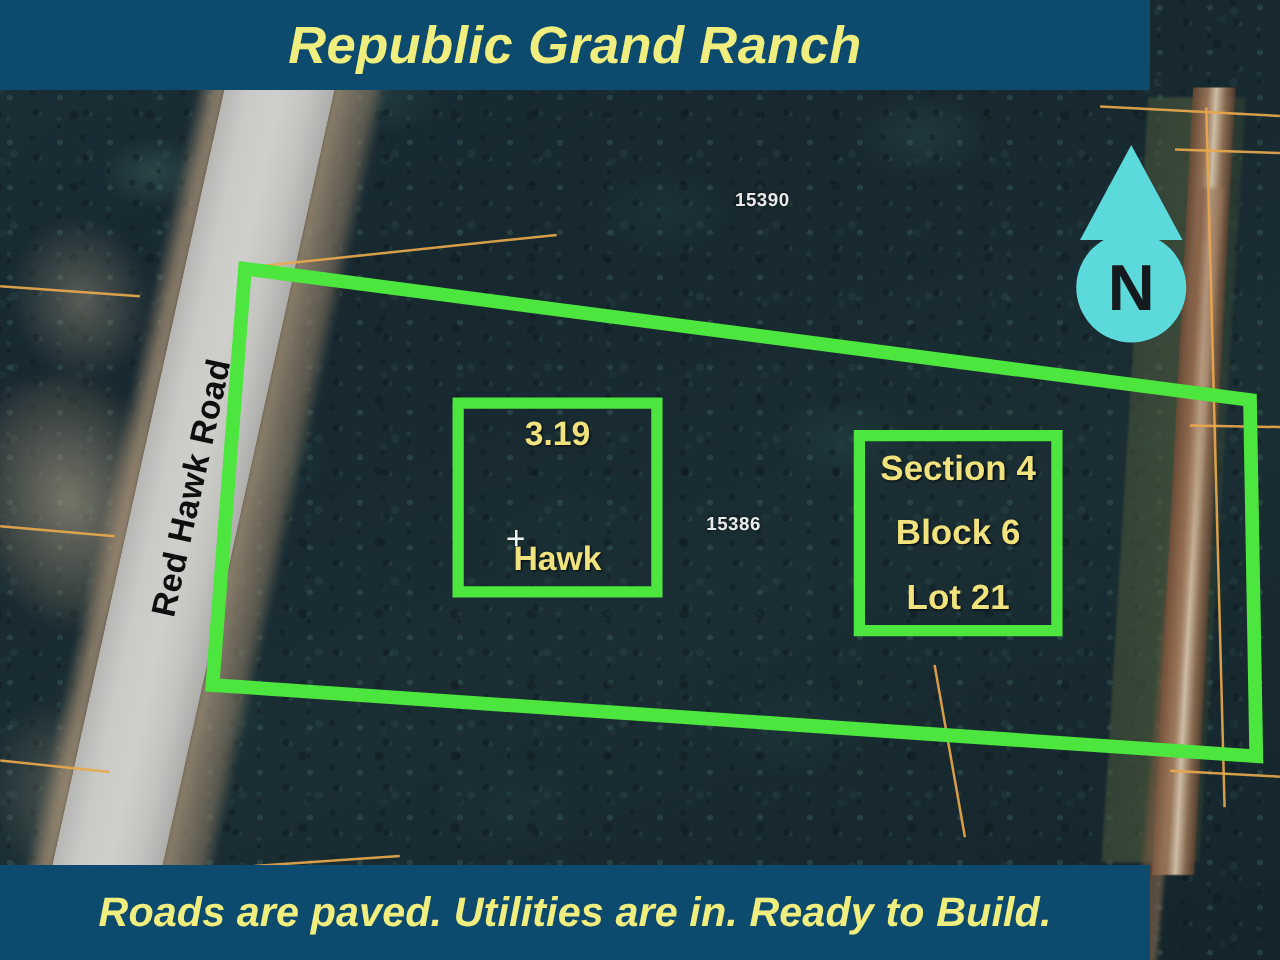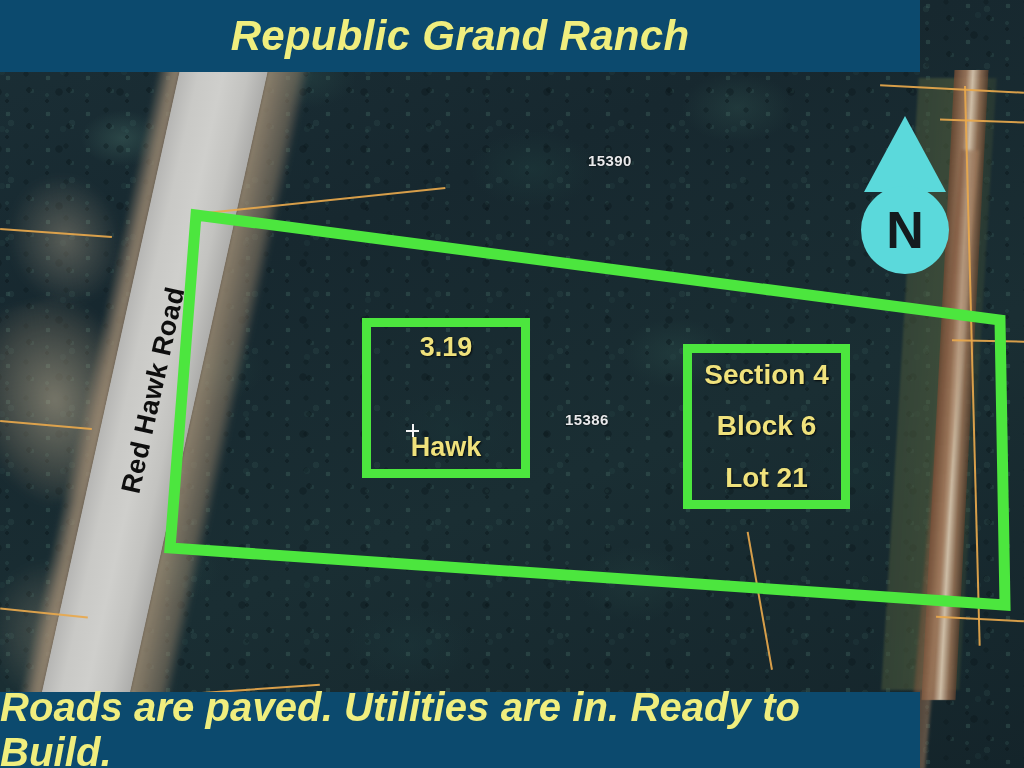--- a/index.html
+++ b/index.html
@@ -190,21 +190,21 @@
   }
   .banner-top {
     top: 0;
     height: 72px;
     font-size: 42px;
     letter-spacing: .3px;
   }
   .banner-bottom {
     top: 692px;
     height: 76px;
-    font-size: 40px;
+    font-size: 33px;
     letter-spacing: .1px;
   }
 
   
   .lot-svg {
     position: absolute;
     left: 0; top: 0;
     width: 1024px; height: 768px;
     z-index: 20;
     pointer-events: none;

